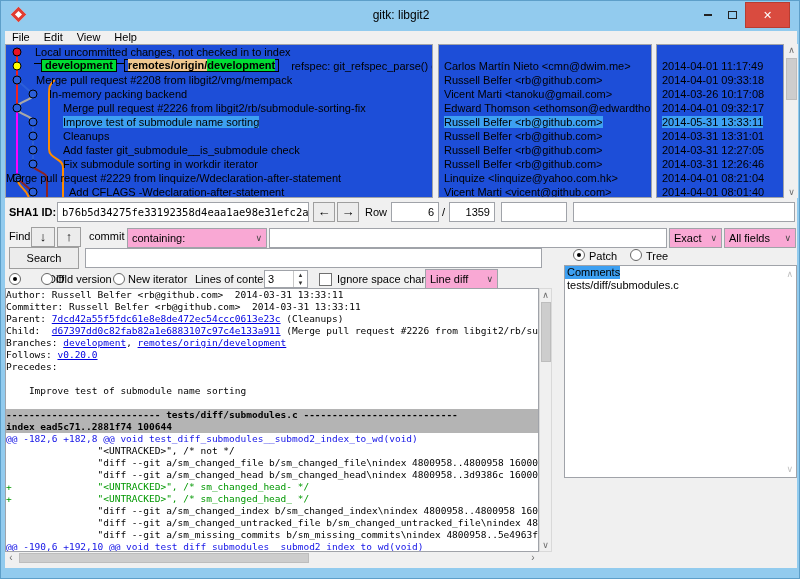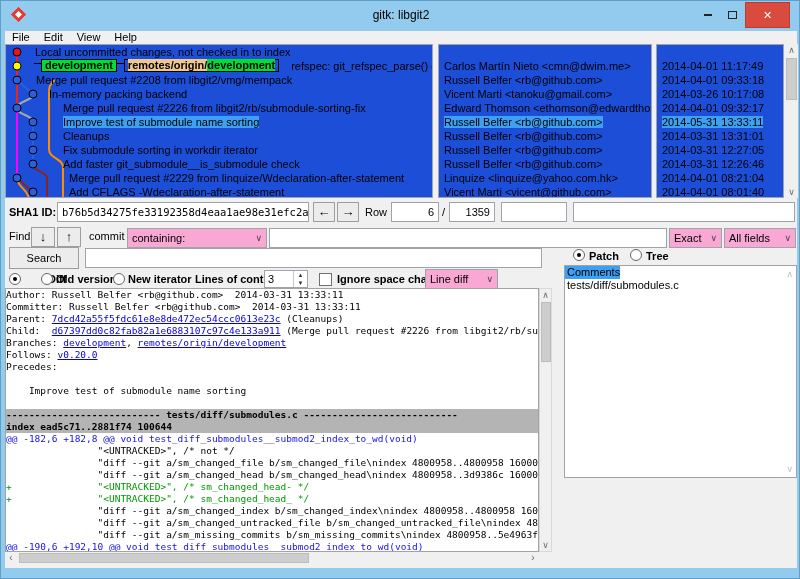--- a/index.html
+++ b/index.html
@@ -61,21 +61,21 @@
 
   
   #search-btn { position:absolute; left:4px; top:216px; width:70px; height:22px; background:#ececec; border:1px solid #9e9e9e; text-align:center; line-height:20px; }
   #search-entry { top:217px; left:80px; width:457px; }
 
   
   #diffctl-bar { top:238px; height:20px; }
   .radio { position:absolute; top:4px; width:12px; height:12px; border:1px solid #666; border-radius:50%; background:#fff; }
   .radio.on::after { content:""; position:absolute; left:3px; top:3px; width:4px; height:4px; border-radius:50%; background:#000; }
   .cb { position:absolute; top:4px; width:13px; height:13px; border:1px solid #707070; background:#fff; }
-  .rlbl { position:absolute; top:1px; line-height:18px;font-weight:bold; }
+  .rlbl { position:absolute; top:1px; line-height:18px; }
   #spin { position:absolute; left:259px; top:1px; width:44px; height:18px; background:#fff; border:1px solid #a0a3a9; }
   #spin .val { position:absolute; left:3px; top:0; line-height:16px; }
   #spin .arrows { position:absolute; right:0; top:0; width:14px; height:100%; border-left:1px solid #c8c8c8; font-size:6px; text-align:center; color:#333; line-height:8px; }
 
   
   #patch-bar { position:absolute; left:563px; top:216px; width:229px; height:18px; }
   #file-pane { position:absolute; left:559px; top:234px; width:233px; height:213px; background:#fff; border:1px solid #a0a3a9; overflow:hidden; }
   .file-item { height:13px; line-height:13px; padding-left:2px; white-space:nowrap; display:inline-block; min-width:0; }
   .file-row { height:13px; }
   #file-pane .sbmark { position:absolute; right:3px; color:#c0c0c0; font-size:9px; }
@@ -135,23 +135,23 @@
           <circle cx="27" cy="147" r="4" fill="#2c5fd8" stroke="#000" stroke-width="1"></circle>
         </svg>
       <div id="commit-rows">
           <div class="lrow" style="padding-left: 29px;"><span class="subj">Local uncommitted changes, not checked in to index</span></div>
           <div class="lrow" style="padding-left: 28px;"><span class="refline"></span><span class="reflabel" style="background: rgb(0, 221, 51);">development</span><span class="refline"></span><span class="reflabel"><span class="pfx">remotes/origin/</span><span style="background: rgb(0, 221, 51);">development</span></span><span class="subj" style="margin-left: 12px;">refspec: git_refspec_parse() does not e</span></div>
           <div class="lrow" style="padding-left: 30px;"><span class="subj">Merge pull request #2208 from libgit2/vmg/mempack</span></div>
           <div class="lrow" style="padding-left: 43px;"><span class="subj">In-memory packing backend</span></div>
           <div class="lrow" style="padding-left: 57px;"><span class="subj">Merge pull request #2226 from libgit2/rb/submodule-sorting-fix</span></div>
           <div class="lrow" style="padding-left: 57px;"><span class="subj sel">Improve test of submodule name sorting</span></div>
           <div class="lrow" style="padding-left: 57px;"><span class="subj">Cleanups</span></div>
+          <div class="lrow" style="padding-left: 57px;"><span class="subj">Add faster git_submodule__is_submodule check</span></div>
           <div class="lrow" style="padding-left: 57px;"><span class="subj">Fix submodule sorting in workdir iterator</span></div>
-          <div class="lrow" style="padding-left: 57px;"><span class="subj">Add faster git_submodule__is_submodule check</span></div>
-          <div class="lrow" style="padding-left: 63px;"><span class="subj">Merge pull request #2229 from linquize/Wdeclaration-after-statement</span></div>
+          <div class="lrow" style=""><span class="subj">Merge pull request #2229 from linquize/Wdeclaration-after-statement</span></div>
           <div class="lrow" style="padding-left: 63px;"><span class="subj">Add CFLAGS -Wdeclaration-after-statement</span></div>
         </div>
     </div>
     <div class="pane authors" id="authors-pane">
         <div class="lrow"><span></span></div>
         <div class="lrow"><span>Carlos Martín Nieto &lt;cmn@dwim.me&gt;</span></div>
         <div class="lrow"><span>Russell Belfer &lt;rb@github.com&gt;</span></div>
         <div class="lrow"><span>Vicent Marti &lt;tanoku@gmail.com&gt;</span></div>
         <div class="lrow"><span>Edward Thomson &lt;ethomson@edwardthomson.com&gt;</span></div>
         <div class="lrow"><span class="sel">Russell Belfer &lt;rb@github.com&gt;</span></div>

